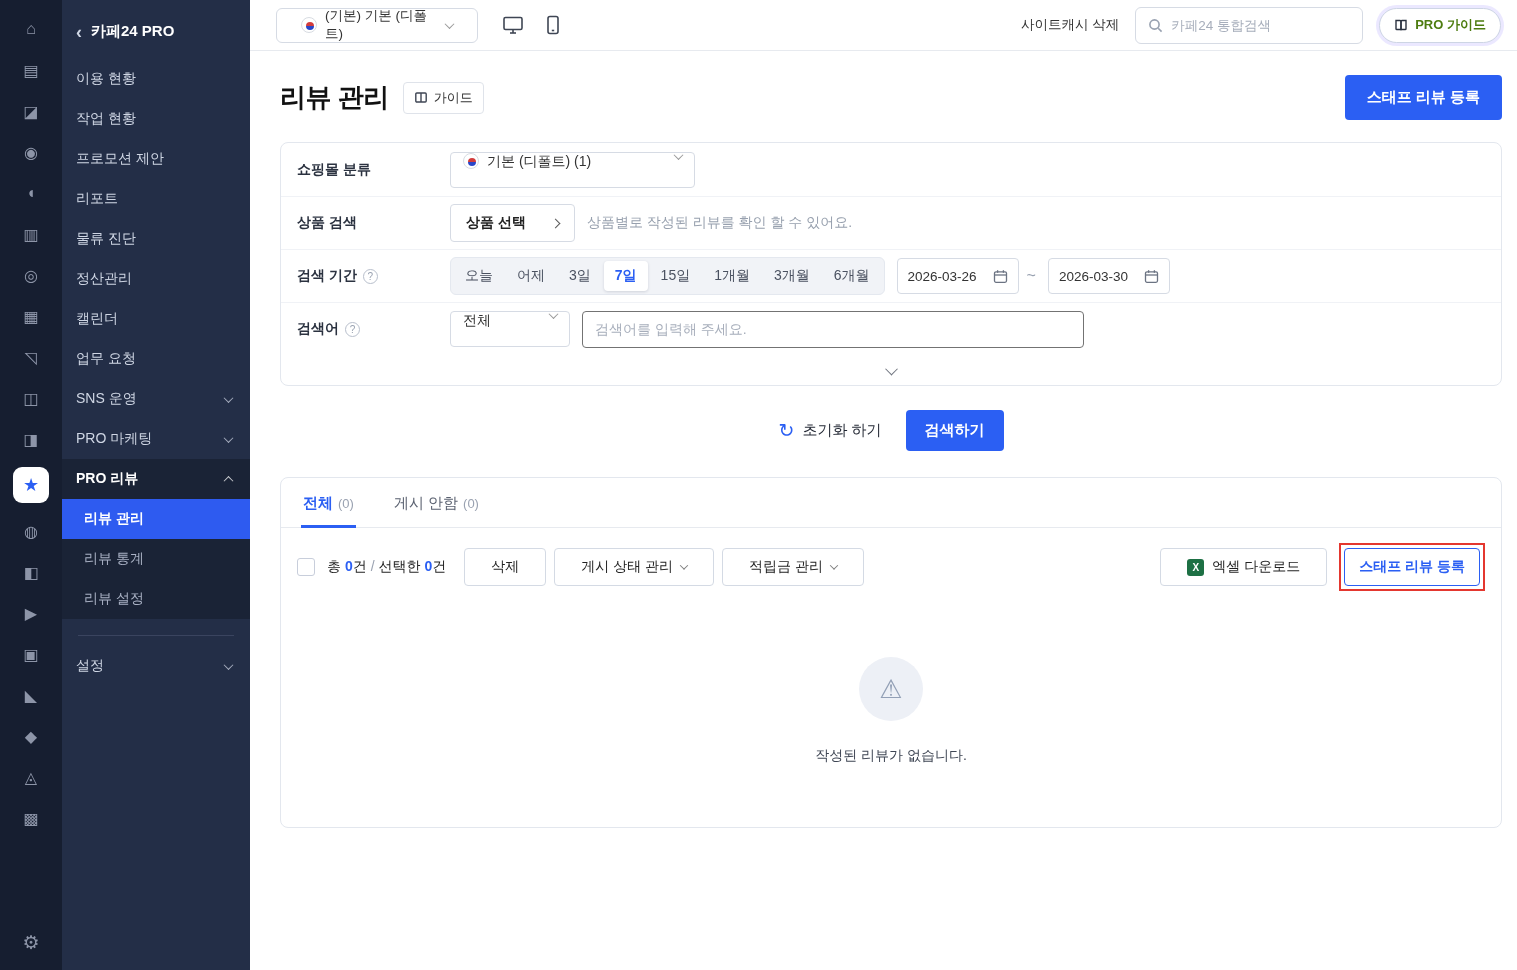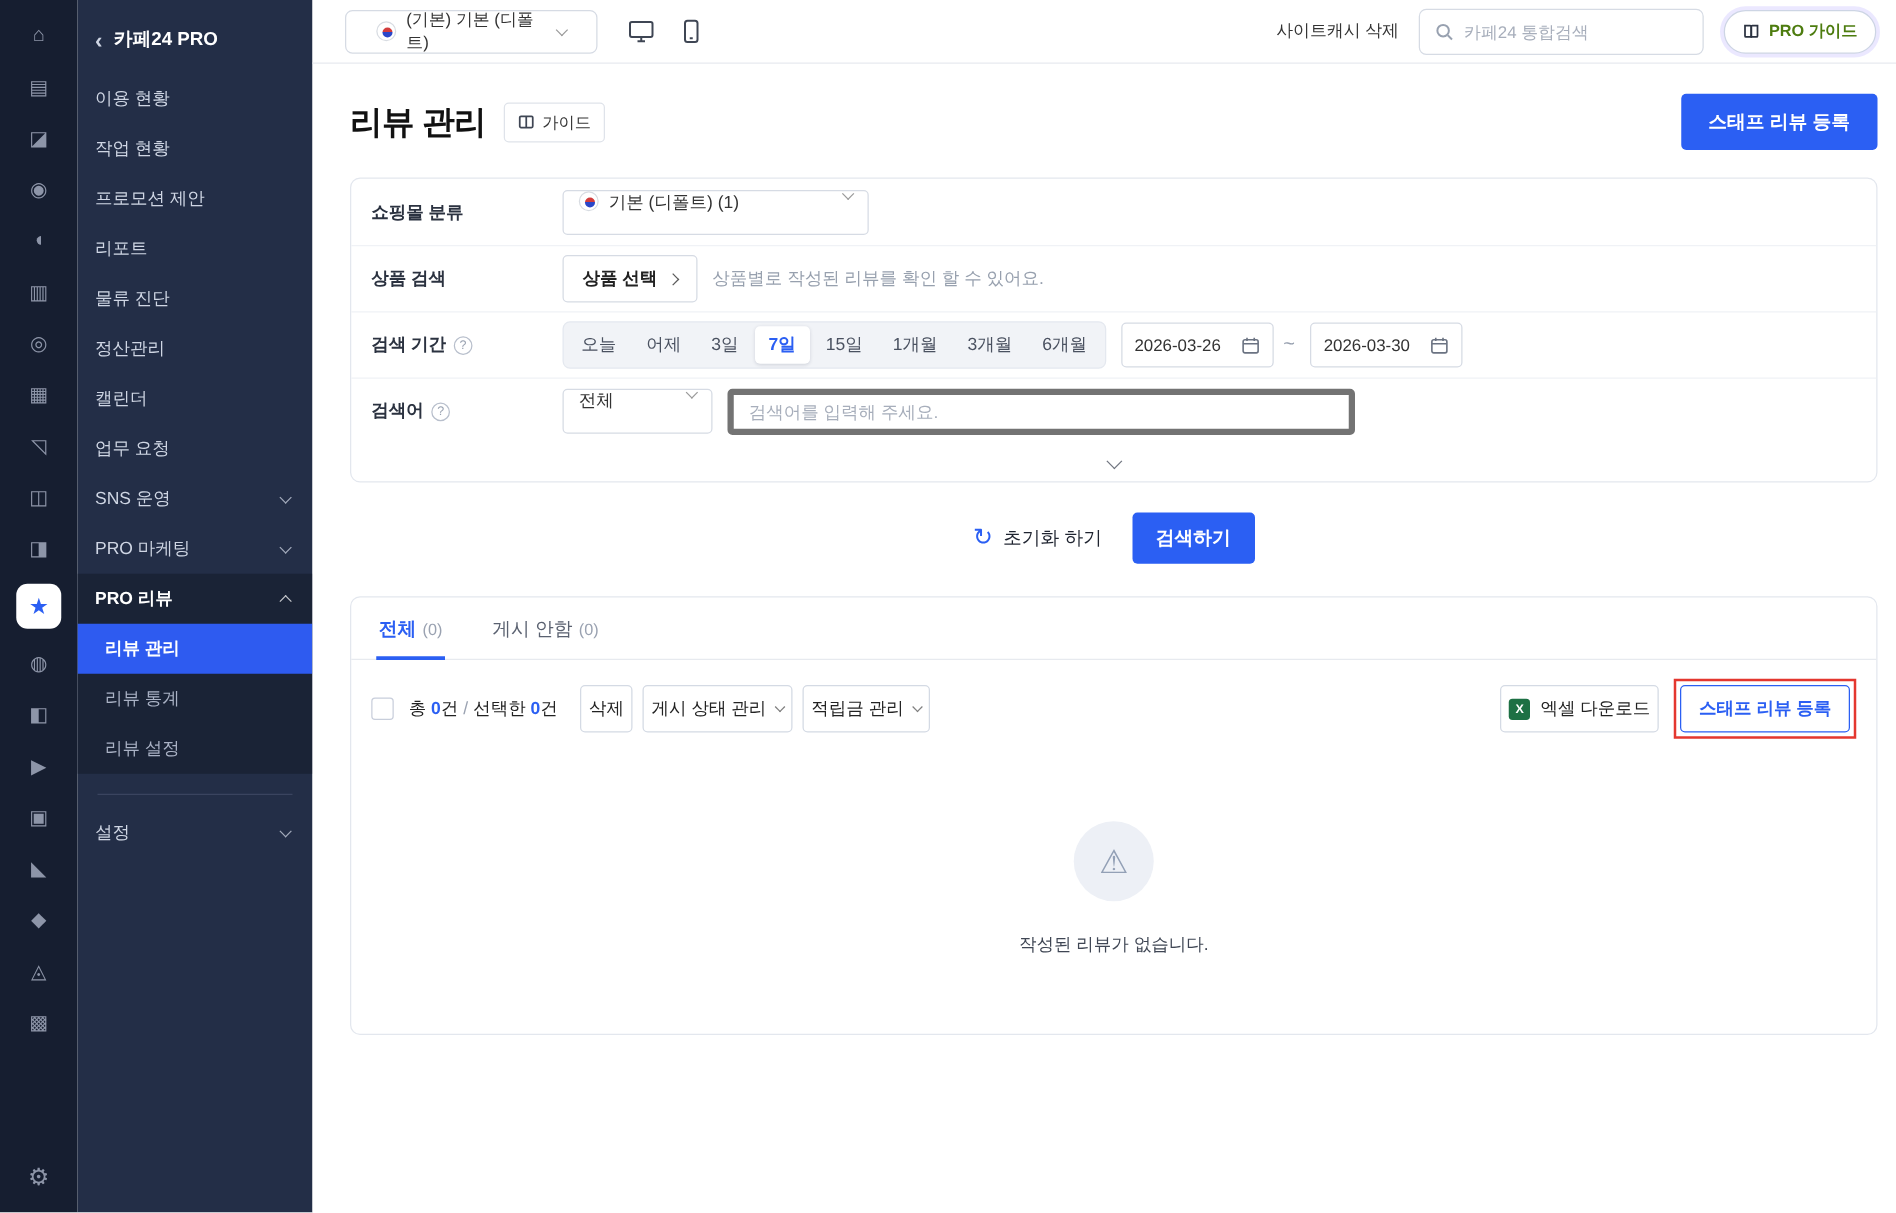--- a/index.html
+++ b/index.html
@@ -55,50 +55,50 @@
   .page-head .btn-primary{margin-left:auto;height:45px;padding:0 22px;font-size:15px}
 
   .card{border:1px solid #e3e7ee;border-radius:8px;background:#fff}
   .f-row{display:flex;align-items:center;min-height:53px;padding-right:16px}
   .f-row + .f-row{border-top:1px solid #f0f2f6}
   .f-label{width:169px;flex-shrink:0;padding-left:16px;font-size:14px;font-weight:bold;color:#2b3240;display:flex;align-items:center;gap:6px}
   .info{width:15px;height:15px;border:1px solid #b8bfcc;border-radius:50%;font-size:10px;font-weight:normal;color:#98a1b0;display:inline-flex;align-items:center;justify-content:center;flex-shrink:0}
   .select{display:flex;align-items:flex-start;gap:8px;border:1px solid #d6dbe4;border-radius:4px;height:36px;padding:0 12px;font-size:14px;color:#333;cursor:pointer;background:#fff}
   .select .chev{margin-left:auto;color:#777}
   .w245{width:245px}.w120{width:120px}
-  .btn-outline{display:flex;align-items:center;gap:9px;border:1px solid #d6dbe4;border-radius:4px;height:38px;padding:0 15px;background:#fff;font-size:14px;font-weight:bold;color:#222;cursor:pointer;font-family:inherit}
+  .btn-outline{display:flex;align-items:center;gap:26px;border:1px solid #d6dbe4;border-radius:4px;height:38px;padding:0 15px;background:#fff;font-size:14px;font-weight:bold;color:#222;cursor:pointer;font-family:inherit}
   .btn-outline .chev{color:#222}
   .hint{font-size:14px;color:#97a0ae;margin-left:12px}
   .seg{display:flex;background:#f1f3f7;border:1px solid #e4e8ef;border-radius:6px;padding:3px;gap:2px}
   .seg-item{border:none;background:transparent;font-size:14px;color:#4a5160;padding:6px 11px;border-radius:4px;cursor:pointer;font-family:inherit;white-space:nowrap}
   .seg-item.selected{background:#fff;color:#2b5ff3;font-weight:bold;box-shadow:0 1px 3px rgba(20,30,60,.15)}
   .datebox{display:flex;align-items:center;justify-content:space-between;border:1px solid #d6dbe4;border-radius:4px;height:36px;width:122px;padding:0 10px;font-size:13.5px;color:#333;margin-left:12px;cursor:pointer}
   .tilde{color:#98a1b0;margin-left:8px}
-  .text-input{border:5px solid #737373;border-radius:4px;height:37px;padding:0 12px;font-size:14px;width:502px;margin-left:12px;outline:none;font-family:inherit;color:#333}
+  .text-input{border:1px solid #737373;border-radius:4px;height:37px;padding:0 12px;font-size:14px;width:502px;margin-left:12px;outline:none;font-family:inherit;color:#333}
   .text-input::placeholder{color:#a7aebb}
   .expand-bar{display:flex;align-items:center;justify-content:center;height:30px;cursor:pointer}
   .expand-bar .chev{width:9px;height:9px;color:#3f4654}
 
   .actions{display:flex;align-items:center;justify-content:center;gap:24px;margin:24px 0 26px}
   .reset{display:flex;align-items:center;gap:8px;font-size:15px;color:#1f2430;cursor:pointer}
   .reset-icon{font-size:19px;color:#2b5ff3;line-height:1}
   .btn-search{height:41px;padding:0 19px;font-size:15px}
 
   
   .tabs{display:flex;gap:36px;padding:0 20px;border-bottom:1px solid #e7eaef}
   .tab{display:flex;align-items:baseline;gap:5px;padding:16px 2px 14px;cursor:pointer;position:relative;font-size:15px;color:#5a6170}
   .tab.active{color:#2b5ff3;font-weight:bold}
   .tab.active::after{content:"";position:absolute;left:0;right:0;bottom:-1px;height:3px;background:#2b5ff3}
   .tab-count{font-size:13px;color:#9aa2b1;font-weight:normal}
   .toolbar{display:flex;align-items:center;padding:15px 16px 10px;gap:8px}
   .chkbox{width:18px;height:18px;border:1px solid #c8cedb;border-radius:3px;background:#fff;cursor:pointer;margin-right:4px;flex-shrink:0}
   .count-text{font-size:14px;color:#222;margin-right:10px;white-space:nowrap}
   .count-text .blue{color:#2b5ff3;font-weight:bold}
   .count-text .divider{color:#9aa2b1;margin:0 4px}
-  .btn-ghost{display:inline-flex;align-items:center;gap:8px;border:1px solid #d4dae4;border-radius:4px;height:38px;padding:0 6px;background:#fff;font-size:14px;color:#222;cursor:pointer;font-family:inherit;white-space:nowrap}
+  .btn-ghost{display:inline-flex;align-items:center;gap:8px;border:1px solid #d4dae4;border-radius:4px;height:38px;padding:0 26px;background:#fff;font-size:14px;color:#222;cursor:pointer;font-family:inherit;white-space:nowrap}
   .btn-ghost .chev{color:#555;width:6px;height:6px}
   .toolbar-right{margin-left:auto;display:flex;align-items:center;gap:12px}
   .excel-icon{width:17px;height:17px;background:#1d7044;border-radius:3px;color:#fff;font-size:10px;font-weight:bold;display:flex;align-items:center;justify-content:center;flex-shrink:0}
   .annotation{border:2px solid #e4372f;padding:3px}
   .btn-staff{border:1px solid #2b5ff3;color:#2b5ff3;background:#fff;font-weight:bold;height:38px;padding:0 14px;border-radius:4px;font-size:14px;cursor:pointer;font-family:inherit;white-space:nowrap}
   .empty{display:flex;flex-direction:column;align-items:center;padding:56px 0 62px}
   .empty-circle{width:64px;height:64px;border-radius:50%;background:#edf0f6;display:flex;align-items:center;justify-content:center;color:#93a0b6;font-size:26px}
   .empty-text{margin-top:26px;font-size:14px;color:#3f4654}
 </style>
 </head>

